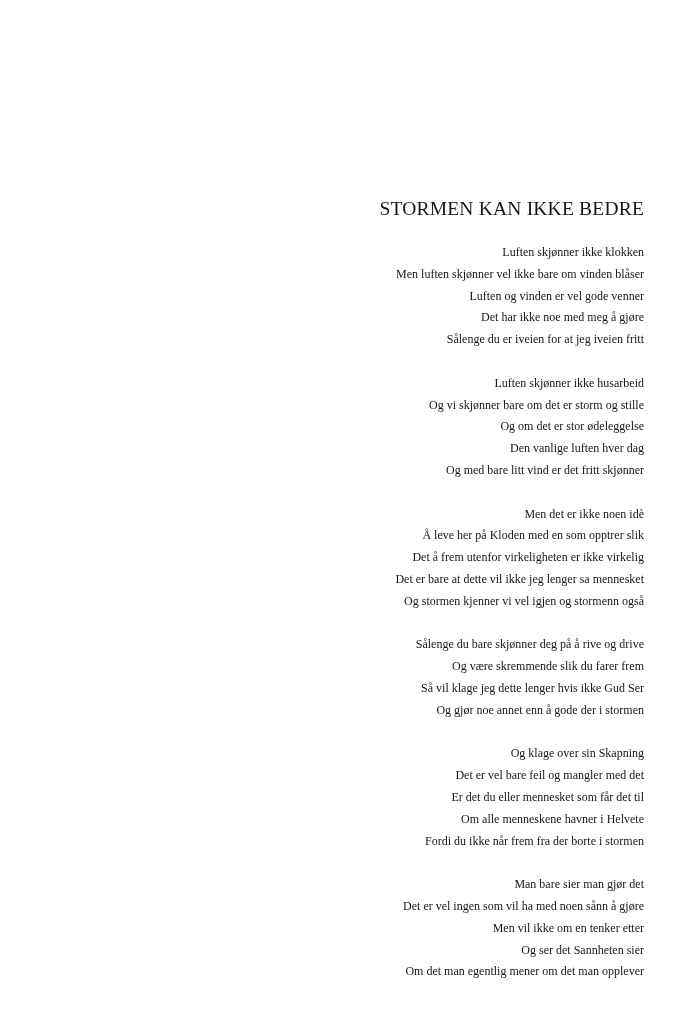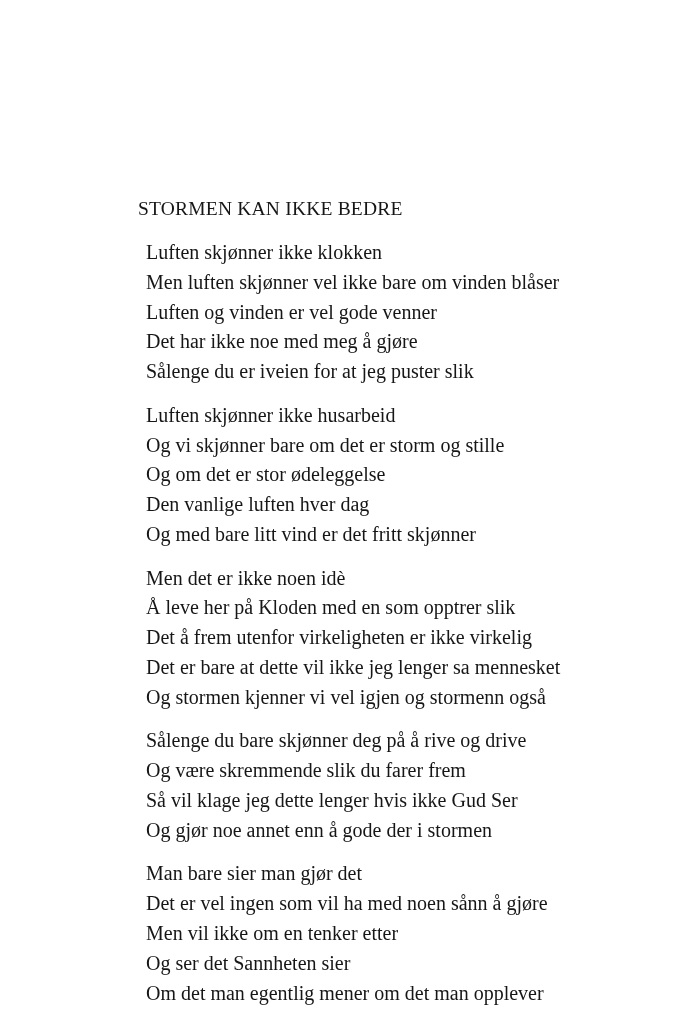--- a/index.html
+++ b/index.html
@@ -8,58 +8,59 @@
     background: #ffffff;
   }
   .page {
     position: relative;
     width: 684px;
     height: 1023px;
     background: #ffffff;
     overflow: hidden;
     font-family: "Liberation Serif", "DejaVu Serif", serif;
     color: #161616;
+    text-align: right;
   }
   .content {
     position: absolute;
     left: 138px;
     top: 197px;
     right: 40px;
   }
   .poem-title {
     font-size: 19.5px;
     line-height: 24px;
     font-weight: normal;
     letter-spacing: 0.2px;
     margin: 0 0 21px 0;
   }
   .stanza {
     margin: 0 0 21.8px 0;
   }
   .stanza p {
-    margin: 8px;
-    font-size: 20px;
+    margin: 0;
+    font-size: 12px;
     line-height: 21.8px;
     white-space: nowrap;
   }
 </style>
 </head>
 <body>
 
 <div class="page">
   <div class="content">
 
     <h1 class="poem-title">STORMEN KAN IKKE BEDRE</h1>
 
     <div class="stanza">
       <p>Luften skjønner ikke klokken</p>
       <p>Men luften skjønner vel ikke bare om vinden blåser</p>
       <p>Luften og vinden er vel gode venner</p>
       <p>Det har ikke noe med meg å gjøre</p>
-      <p>Sålenge du er iveien for at jeg puster slik</p>
+      <p>Sålenge du er iveien for at jeg iveien fritt</p>
     </div>
 
     <div class="stanza">
       <p>Luften skjønner ikke husarbeid</p>
       <p>Og vi skjønner bare om det er storm og stille</p>
       <p>Og om det er stor ødeleggelse</p>
       <p>Den vanlige luften hver dag</p>
       <p>Og med bare litt vind er det fritt skjønner</p>
     </div>
 
@@ -71,20 +72,27 @@
       <p>Og stormen kjenner vi vel igjen og stormenn også</p>
     </div>
 
     <div class="stanza">
       <p>Sålenge du bare skjønner deg på å rive og drive</p>
       <p>Og være skremmende slik du farer frem</p>
       <p>Så vil klage jeg dette lenger hvis ikke Gud Ser</p>
       <p>Og gjør noe annet enn å gode der i stormen</p>
     </div>
 
+    <div class="stanza">
+      <p>Og klage over sin Skapning</p>
+      <p>Det er vel bare feil og mangler med det</p>
+      <p>Er det du eller mennesket som får det til</p>
+      <p>Om alle menneskene havner i Helvete</p>
+      <p>Fordi du ikke når frem fra der borte i stormen</p>
+    </div>
 
     <div class="stanza">
       <p>Man bare sier man gjør det</p>
       <p>Det er vel ingen som vil ha med noen sånn å gjøre</p>
       <p>Men vil ikke om en tenker etter</p>
       <p>Og ser det Sannheten sier</p>
       <p>Om det man egentlig mener om det man opplever</p>
     </div>
 
   </div>

